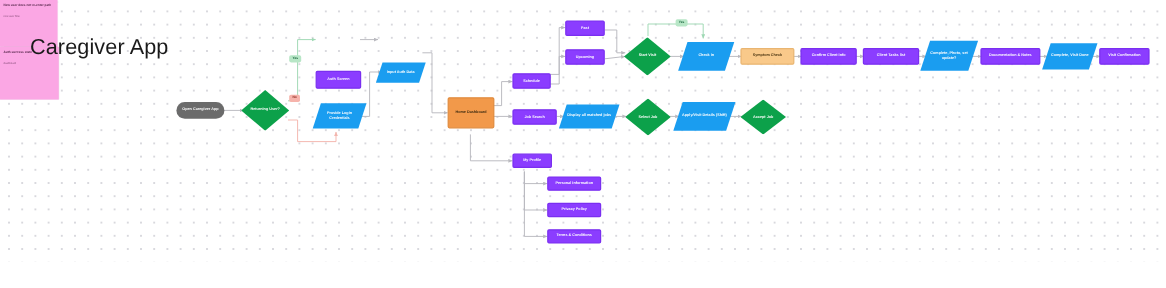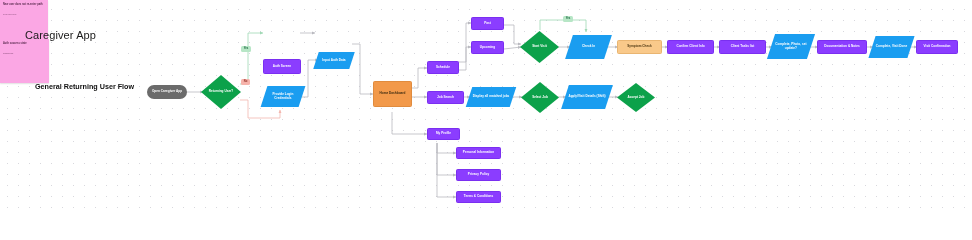--- a/index.html
+++ b/index.html
@@ -64,21 +64,21 @@
     font-size:2.7px;font-weight:700;line-height:1;
     display:flex;align-items:center;justify-content:center;
     border-radius:1.5px;padding:1px 2px;
   }
   .elabel-yes{background:#b7e6c6;color:#14633a;}
   .elabel-no{background:#f6b3ab;color:#8a2a20;}
 
   
   .title{
     position:absolute;left:25px;top:29px;
-    font-size:11px;font-weight:400;color:#1a1a1a;letter-spacing:0.1px;
+    font-size:18px;font-weight:400;color:#1a1a1a;letter-spacing:0.1px;
   }
   .subtitle{
     position:absolute;left:35px;top:82px;width:110px;
     font-size:7.2px;font-weight:700;color:#111111;line-height:1.45;
   }
 </style>
 </head>
 <body>
 
 <div id="canvas">
@@ -155,21 +155,20 @@
 
       <path d="M540,30 L540,20 L568,20 L586,20 L586,32"></path>
     </g>
     <g fill="none" stroke="#f3b6ae" stroke-width="0.8" marker-end="url(#ahp)">
 
       <path d="M240,100 L248,100 L248,118 L280,118 L280,110"></path>
     </g>
   </svg>
 
   <div class="title">Caregiver App</div>
-  <div class="subtitle">General Returning User Flow</div>
 
   <div class="sticky" style="left:200px;top:119px;width:42px;height:33px;">
     <span class="sticky-title">New user does not re-enter path</span>
     <span class="sticky-foot">new user flow</span>
   </div>
   <div class="sticky" style="left:391px;top:16px;width:43px;height:38px;">
     <span class="sticky-title">Auth success state</span>
     <span class="sticky-foot">dashboard</span>
   </div>
 

